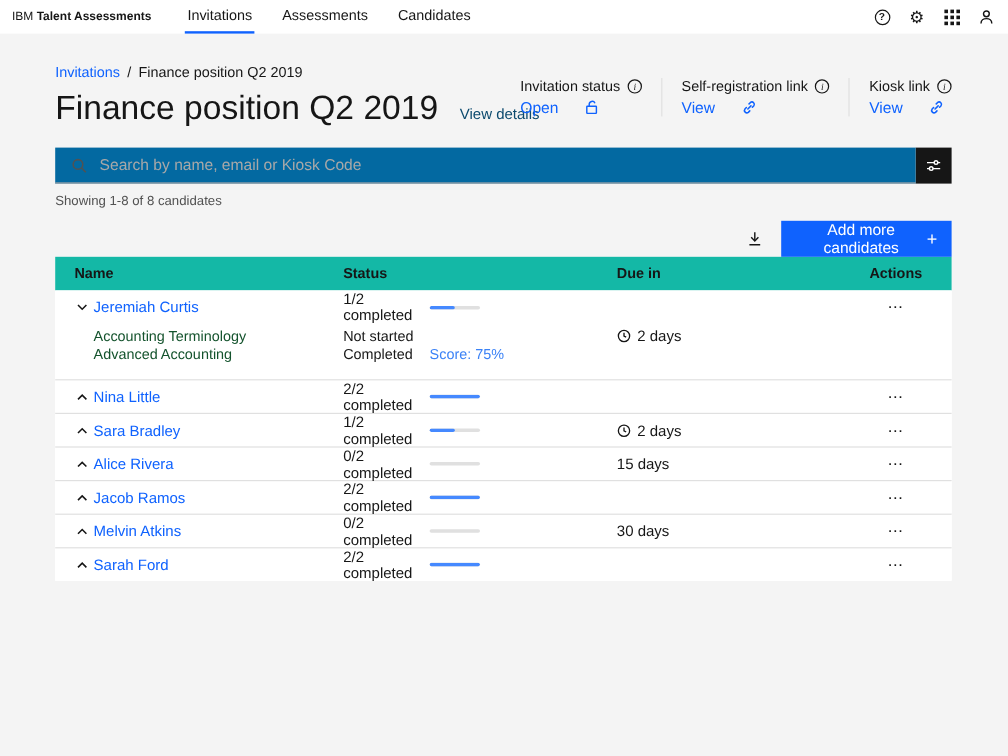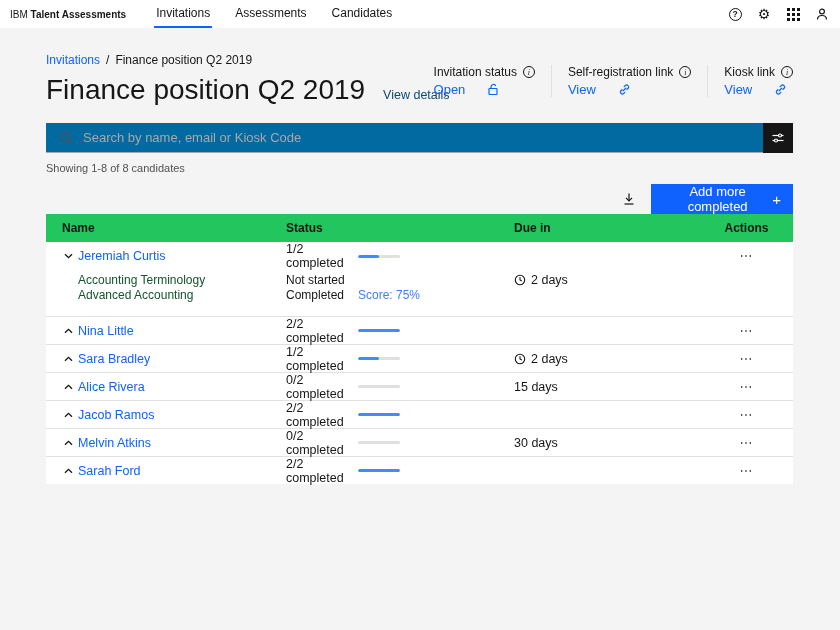--- a/index.html
+++ b/index.html
@@ -60,21 +60,21 @@
   .toolbar { margin-top:10px; display:flex; justify-content:flex-end; align-items:center; }
   .download-btn { width:30px; height:30px; background:none; border:none; display:flex;
                   align-items:center; justify-content:center; cursor:pointer; margin-right:7px; }
   .add-btn { width:142px; height:30px; background:#0f62fe; color:#ffffff; border:none;
              display:flex; align-items:center; justify-content:space-between;
              padding:0 12px; font-size:13px; font-family:inherit; cursor:pointer; }
   .add-btn .plus { font-size:15px; line-height:15px; }
 
   
   .table { background:#ffffff; }
-  .thead { display:flex; align-items:center; height:28px; background:#22c55e; font-size:12px; font-weight:700; }
+  .thead { display:flex; align-items:center; height:28px; background:#14b8a6; font-size:12px; font-weight:700; }
   .trow { display:flex; align-items:center; height:28px; background:#ffffff; border-top:1px solid #e0e0e0; }
   .trow.first { border-top:none; }
   .col-name { width:240px; padding-left:16px; display:flex; align-items:center; }
   .col-status { width:228px; display:flex; align-items:center; }
   .col-due { width:186px; display:flex; align-items:center; }
   .col-actions { flex:1; display:flex; justify-content:center; }
   .chev-btn { width:12px; height:12px; border:none; background:none; padding:0; cursor:pointer;
               display:flex; align-items:center; justify-content:center; margin-right:4px; }
   .name-link { font-size:12.5px; color:#0f62fe; text-decoration:none; cursor:pointer; }
   .status-text { width:72px; font-size:12.5px; color:#161616; }
@@ -216,21 +216,21 @@
 
     <div class="toolbar">
       <button class="download-btn">
         <svg width="14" height="14" viewBox="0 0 14 14" fill="none" stroke="#161616" stroke-width="1.2">
           <path d="M7 1.5v7"></path>
             <path d="M4 5.8l3 3 3-3"></path>
             <path d="M2.5 12h9"></path>
         </svg>
       </button>
       <button class="add-btn">
-        <span>Add more completed</span>
+        <span>Add more candidates</span>
         <span class="plus">+</span>
       </button>
     </div>
 
     <div class="table">
       <div class="thead">
         <div class="col-name">Name</div>
         <div class="col-status">Status</div>
         <div class="col-due">Due in</div>
         <div class="col-actions">Actions</div>

